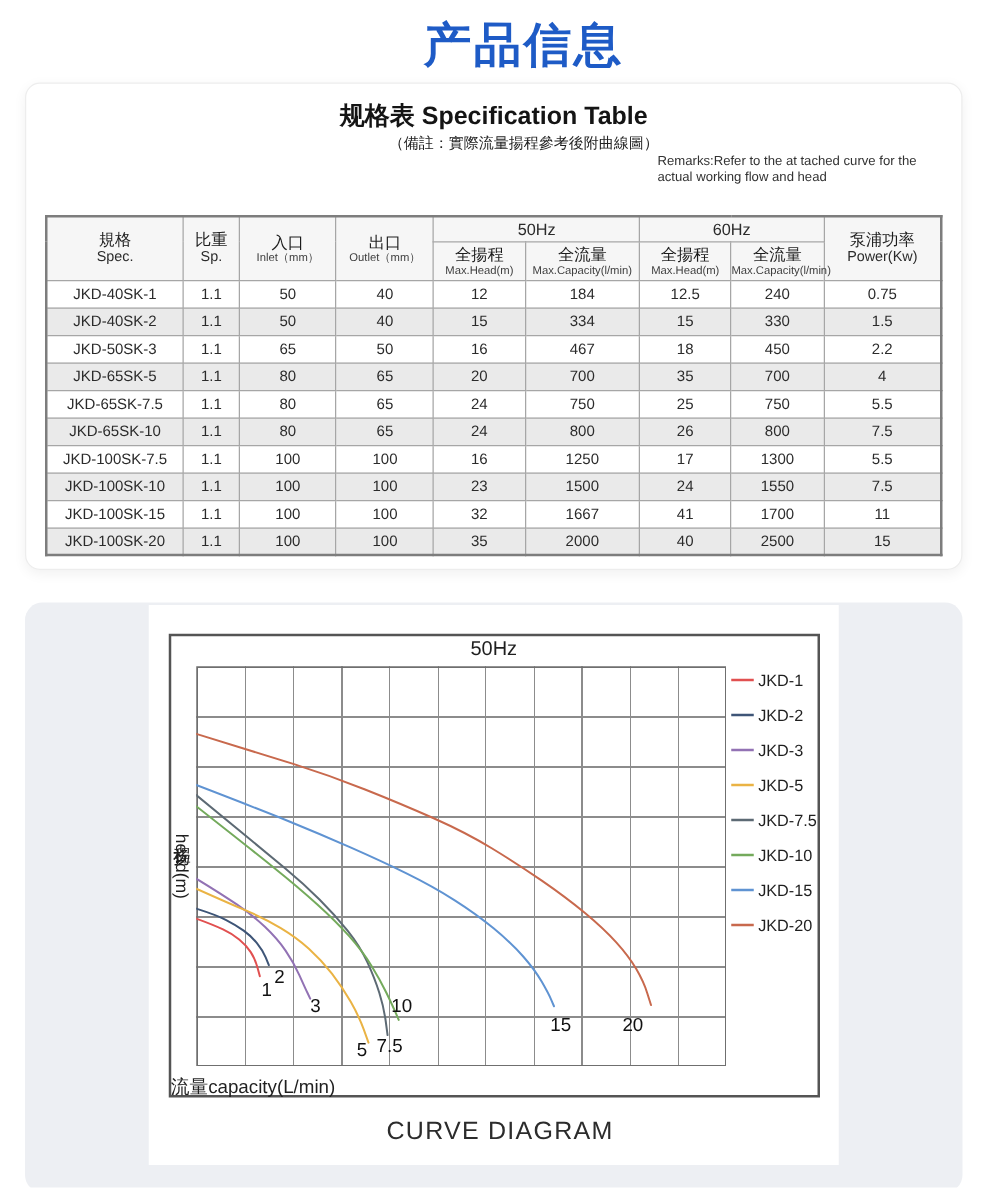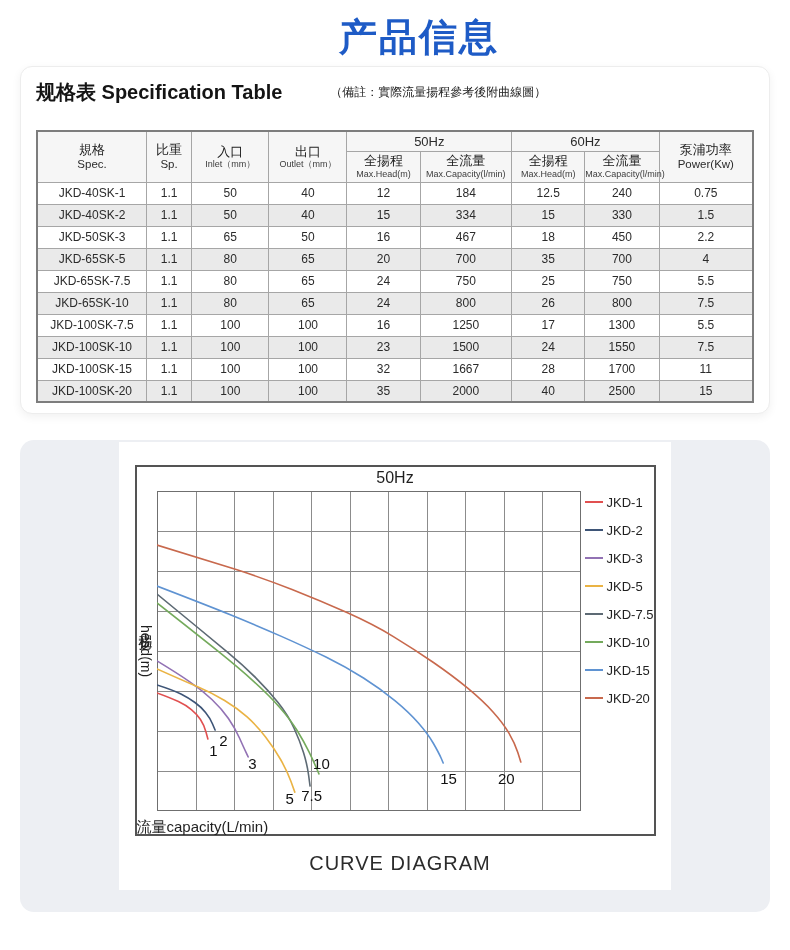--- a/index.html
+++ b/index.html
@@ -15,21 +15,21 @@
     text-align:center; font-size:38px; font-weight:bold;
     color:#1e5bc6; letter-spacing:2px; line-height:1;padding-left:48px;
   }
   
   .spec-card {
     margin:4px 20px 0; background:#fff;
     border:1px solid #ededed; border-radius:12px;
     box-shadow:0 3px 10px rgba(0,0,0,0.06);
     padding:12px 15px 10px;
   }
-  .spec-header { display:flex; align-items:center; }
+  .spec-header { display:flex; align-items:center;flex-direction:column; }
   .spec-heading { font-size:20px; font-weight:bold; color:#141414; white-space:nowrap; }
   .spec-note { font-size:12px; color:#222; margin-left:48px; white-space:nowrap; }
   .spec-remarks { font-size:10.5px; color:#333; margin-left:auto; width:228px; line-height:1.2; }
   table.spec { width:100%; border-collapse:collapse; margin-top:24px; table-layout:fixed; border:2px solid #7d7d7d; }
   table.spec th, table.spec td {
     border:1px solid #a6a6a6; text-align:center; padding:0; color:#2b2b2b;
   }
   table.spec thead th { background:#f6f6f6; font-weight:normal; }
   .hz-group { height:20px; font-size:13px; color:#1c1c1c; }
   .h2cell { height:31px; }
@@ -70,20 +70,21 @@
 
 <h1 class="page-title">产品信息</h1>
 
 <section class="spec-card">
   <div class="spec-header">
     <div class="spec-heading">
       <span>规格表</span>
       <span>Specification Table</span>
     </div>
     <div class="spec-note">（備註：實際流量揚程參考後附曲線圖）</div>
+    <div class="spec-remarks">Remarks:Refer to the at tached curve for the actual working flow and head</div>
   </div>
 
   <table class="spec">
     <colgroup>
       <col style="width:15.3%">
         <col style="width:6.3%">
         <col style="width:10.8%">
         <col style="width:10.9%">
       <col style="width:10.2%">
         <col style="width:12.8%">
@@ -224,21 +225,21 @@
           <td>1550</td>
           <td>7.5</td>
         </tr>
         <tr>
           <td>JKD-100SK-15</td>
           <td>1.1</td>
           <td>100</td>
           <td>100</td>
           <td>32</td>
           <td>1667</td>
-          <td>28</td>
+          <td>41</td>
           <td>1700</td>
           <td>11</td>
         </tr>
         <tr>
           <td>JKD-100SK-20</td>
           <td>1.1</td>
           <td>100</td>
           <td>100</td>
           <td>35</td>
           <td>2000</td>

